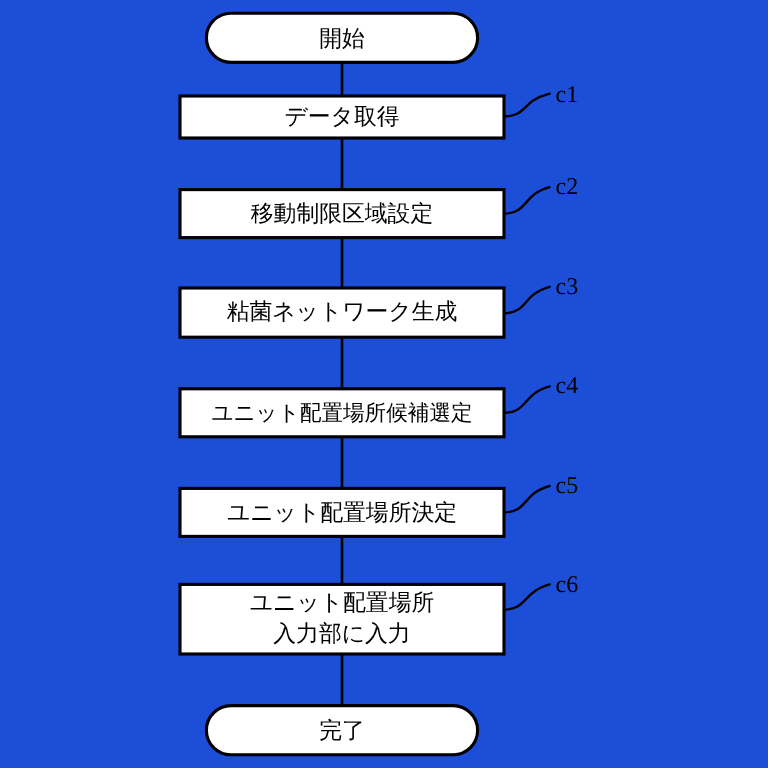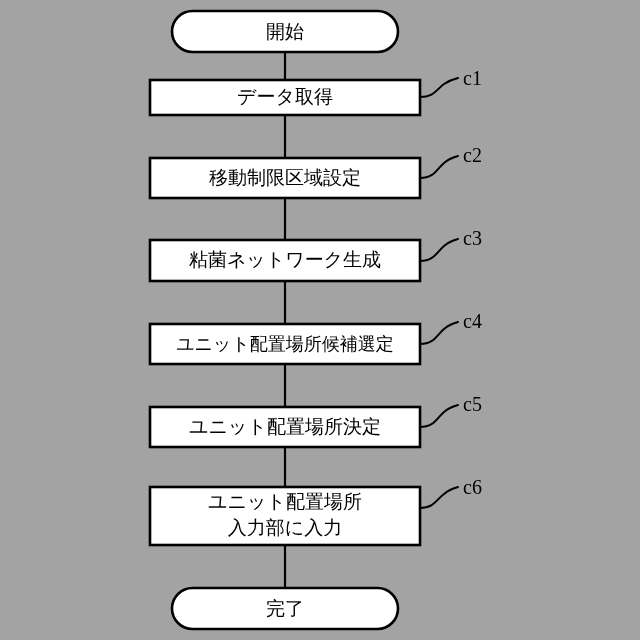--- a/index.html
+++ b/index.html
@@ -4,21 +4,21 @@
 <style>
   html, body {
     margin: 0;
     padding: 0;
     background: #ffffff;
   }
   #page {
     position: relative;
     width: 640px;
     height: 640px;
-    background: #a3a3a3;
+    background: #1d4ed8;
     font-family: "Liberation Sans", sans-serif;
     overflow: hidden;
   }
   svg.diagram {
     position: absolute;
     left: 0;
     top: 0;
     width: 640px;
     height: 640px;
   }

